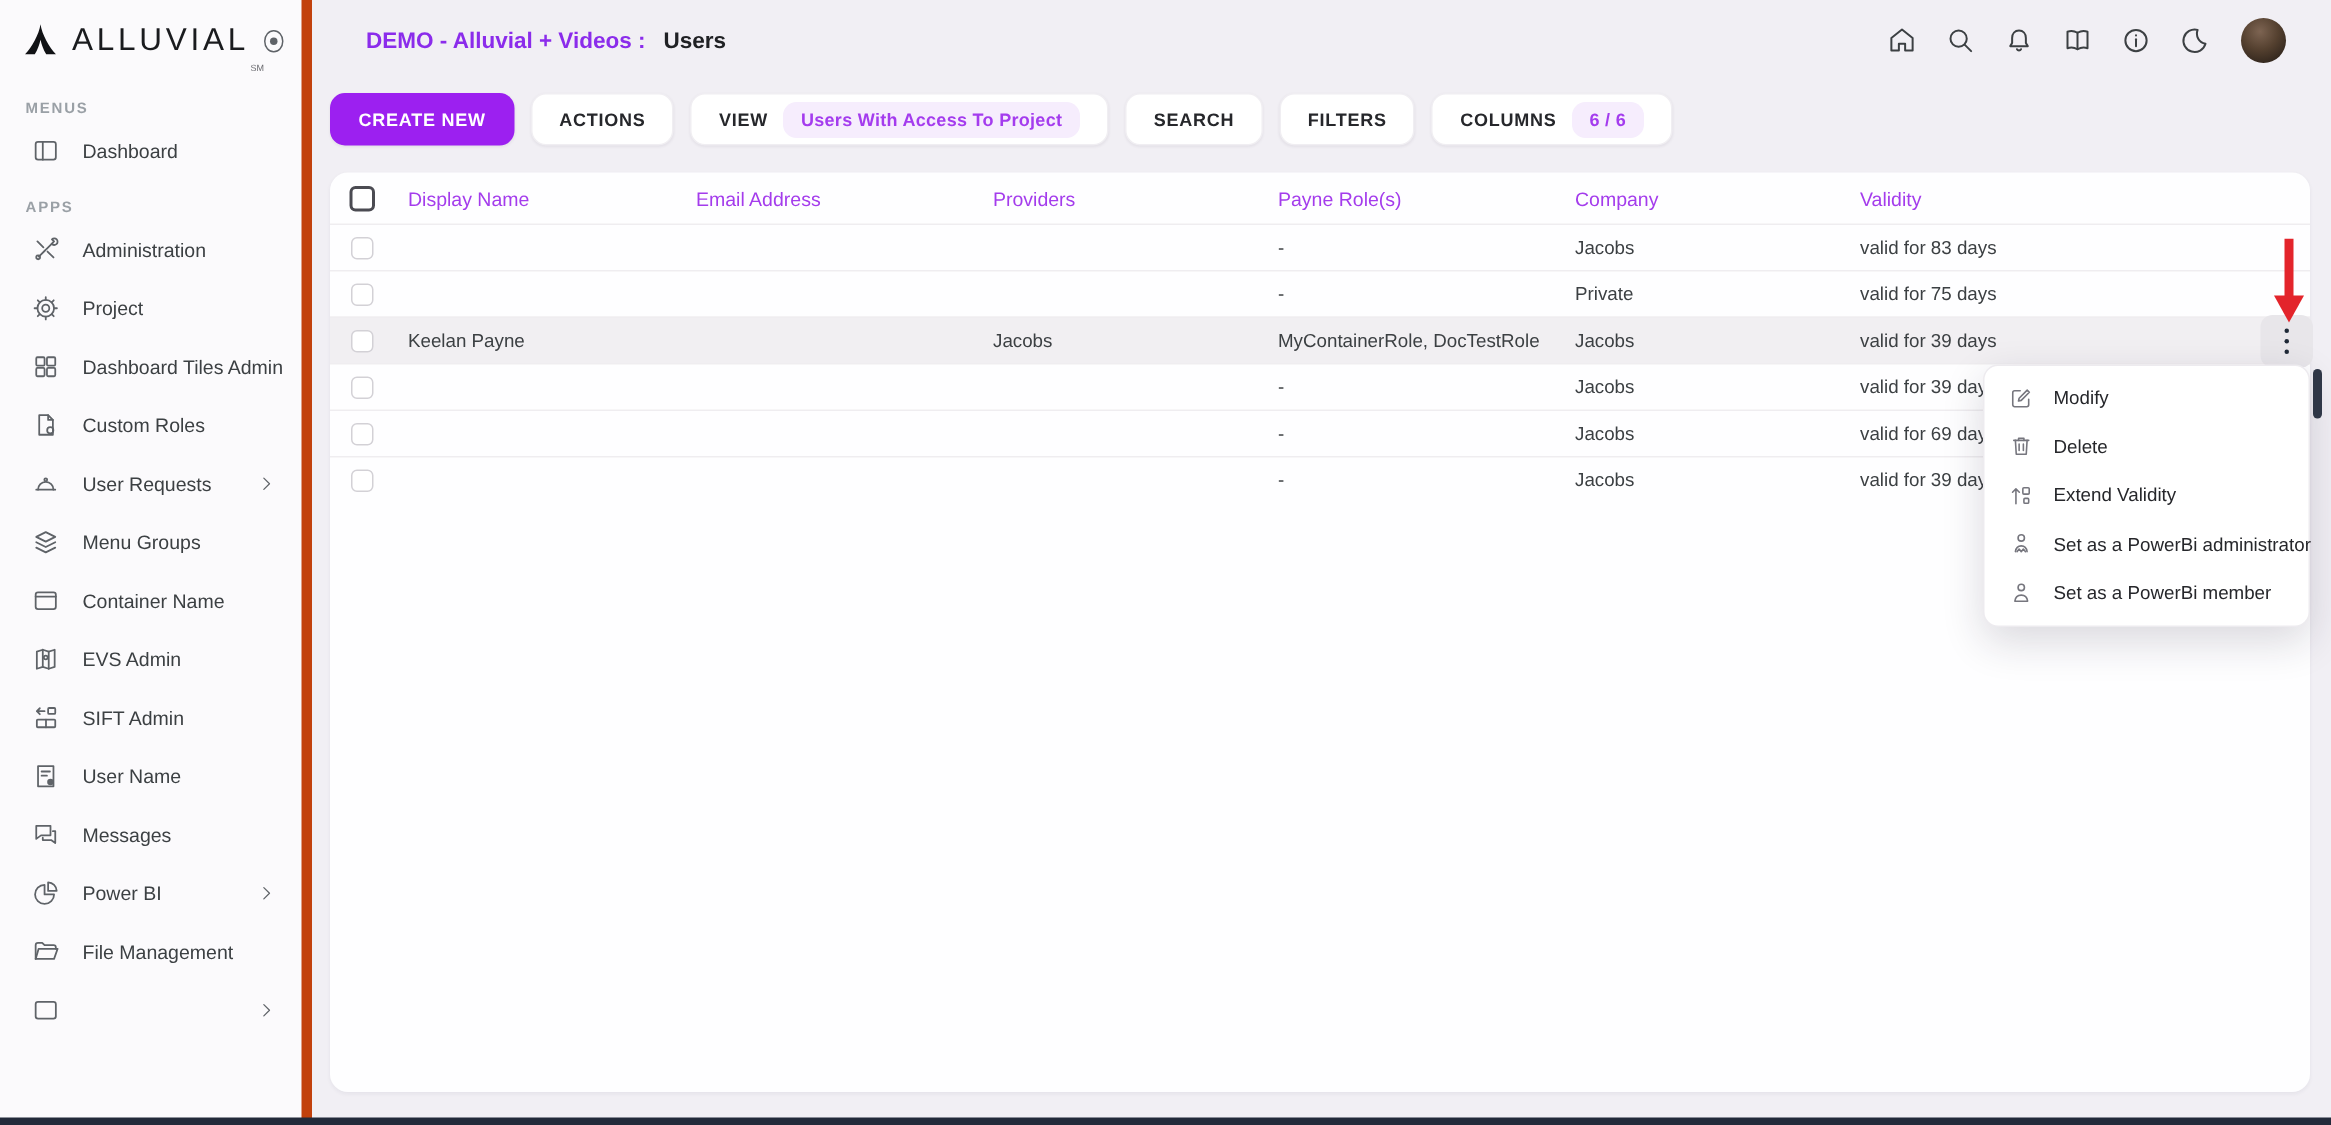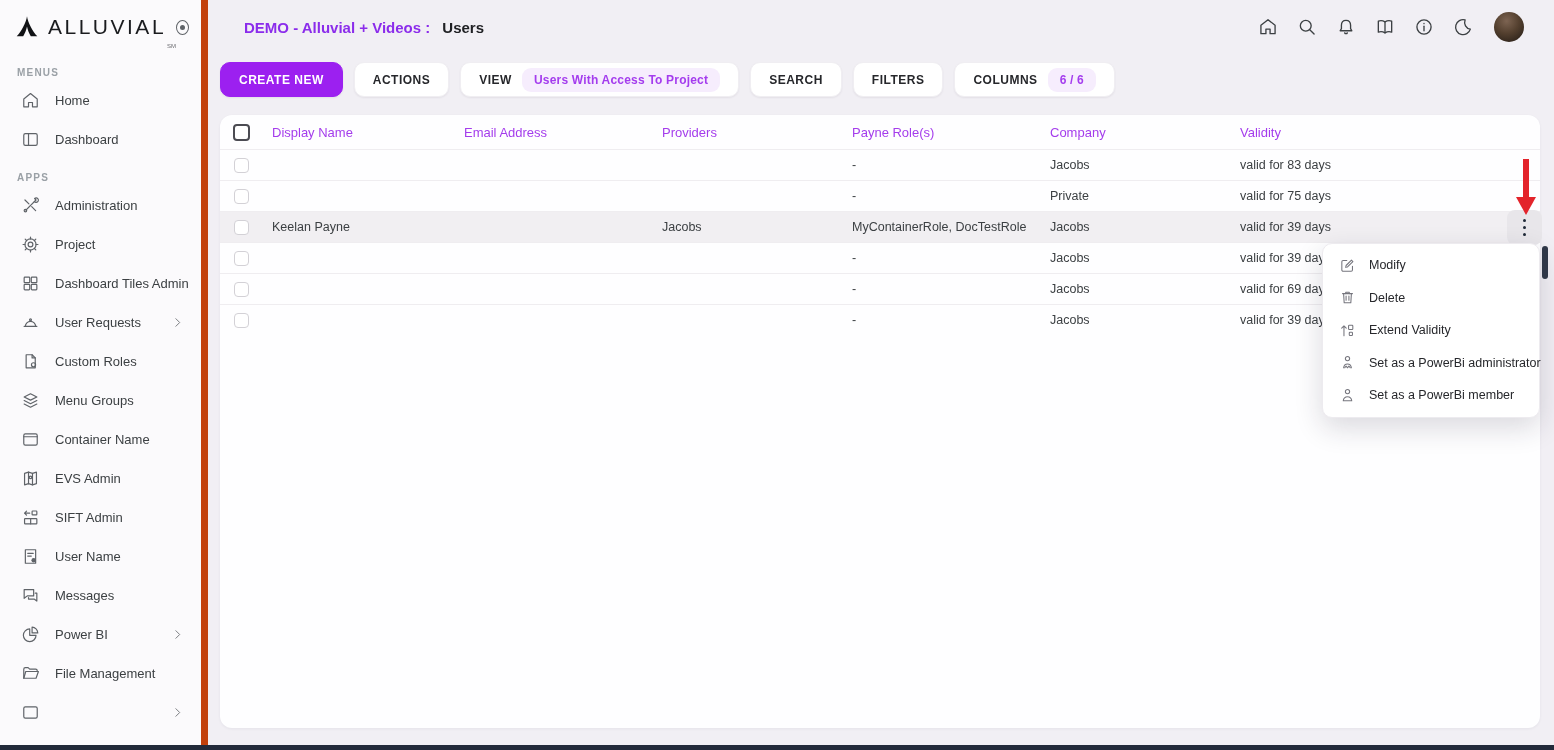--- a/index.html
+++ b/index.html
@@ -78,26 +78,20 @@
       </svg>
       <span class="brand-text">ALLUVIAL</span>
       <span class="brand-tm">SM</span>
       <span class="collapse-toggle"></span>
     </div>
 
     <div class="nav-label">MENUS</div>
 
     <div class="nav-item">
       <svg class="ic" viewBox="0 0 24 24">
-          <path d="M3.5 10 L12 3.2 L20.5 10 V20 H14.5 V14.5 H9.5 V20 H3.5 Z"></path>
-        </svg>
-      <span>Home</span>
-    </div>
-    <div class="nav-item">
-      <svg class="ic" viewBox="0 0 24 24">
           <rect x="3.5" y="4.5" width="17" height="15" rx="2"></rect>
           <path d="M9.5 4.5 V19.5"></path>
         </svg>
       <span>Dashboard</span>
     </div>
 
     <div class="nav-label">APPS</div>
 
     <div class="nav-item">
       <svg class="ic" viewBox="0 0 24 24">
@@ -120,36 +114,36 @@
       <svg class="ic" viewBox="0 0 24 24">
           <rect x="4" y="4" width="7" height="7" rx="1"></rect>
           <rect x="13" y="4" width="7" height="7" rx="1"></rect>
           <rect x="4" y="13" width="7" height="7" rx="1"></rect>
           <rect x="13" y="13" width="7" height="7" rx="1"></rect>
         </svg>
       <span>Dashboard Tiles Admin</span>
     </div>
     <div class="nav-item">
       <svg class="ic" viewBox="0 0 24 24">
+          <path d="M6.5 3.5 H14 L18 7.5 V20 H6.5 Z"></path>
+          <path d="M14 3.5 V7.5 H18"></path>
+          <circle cx="15.8" cy="16.2" r="2.6"></circle>
+        </svg>
+      <span>Custom Roles</span>
+    </div>
+    <div class="nav-item">
+      <svg class="ic" viewBox="0 0 24 24">
           <path d="M4 17 H20"></path>
           <path d="M5.5 17 A6.5 6.5 0 0 1 18.5 17"></path>
           <circle cx="12" cy="8.6" r="1.2"></circle>
         </svg>
       <span>User Requests</span>
       <svg class="ic nav-chevron" viewBox="0 0 24 24">
           <path d="M9 5 L16 12 L9 19"></path>
         </svg>
-    </div>
-    <div class="nav-item">
-      <svg class="ic" viewBox="0 0 24 24">
-          <path d="M6.5 3.5 H14 L18 7.5 V20 H6.5 Z"></path>
-          <path d="M14 3.5 V7.5 H18"></path>
-          <circle cx="15.8" cy="16.2" r="2.6"></circle>
-        </svg>
-      <span>Custom Roles</span>
     </div>
     <div class="nav-item">
       <svg class="ic" viewBox="0 0 24 24">
           <path d="M12 3.5 L20 7.5 L12 11.5 L4 7.5 Z"></path>
           <path d="M4 12 L12 16 L20 12"></path>
           <path d="M4 16.5 L12 20.5 L20 16.5"></path>
         </svg>
       <span>Menu Groups</span>
     </div>
     <div class="nav-item">

